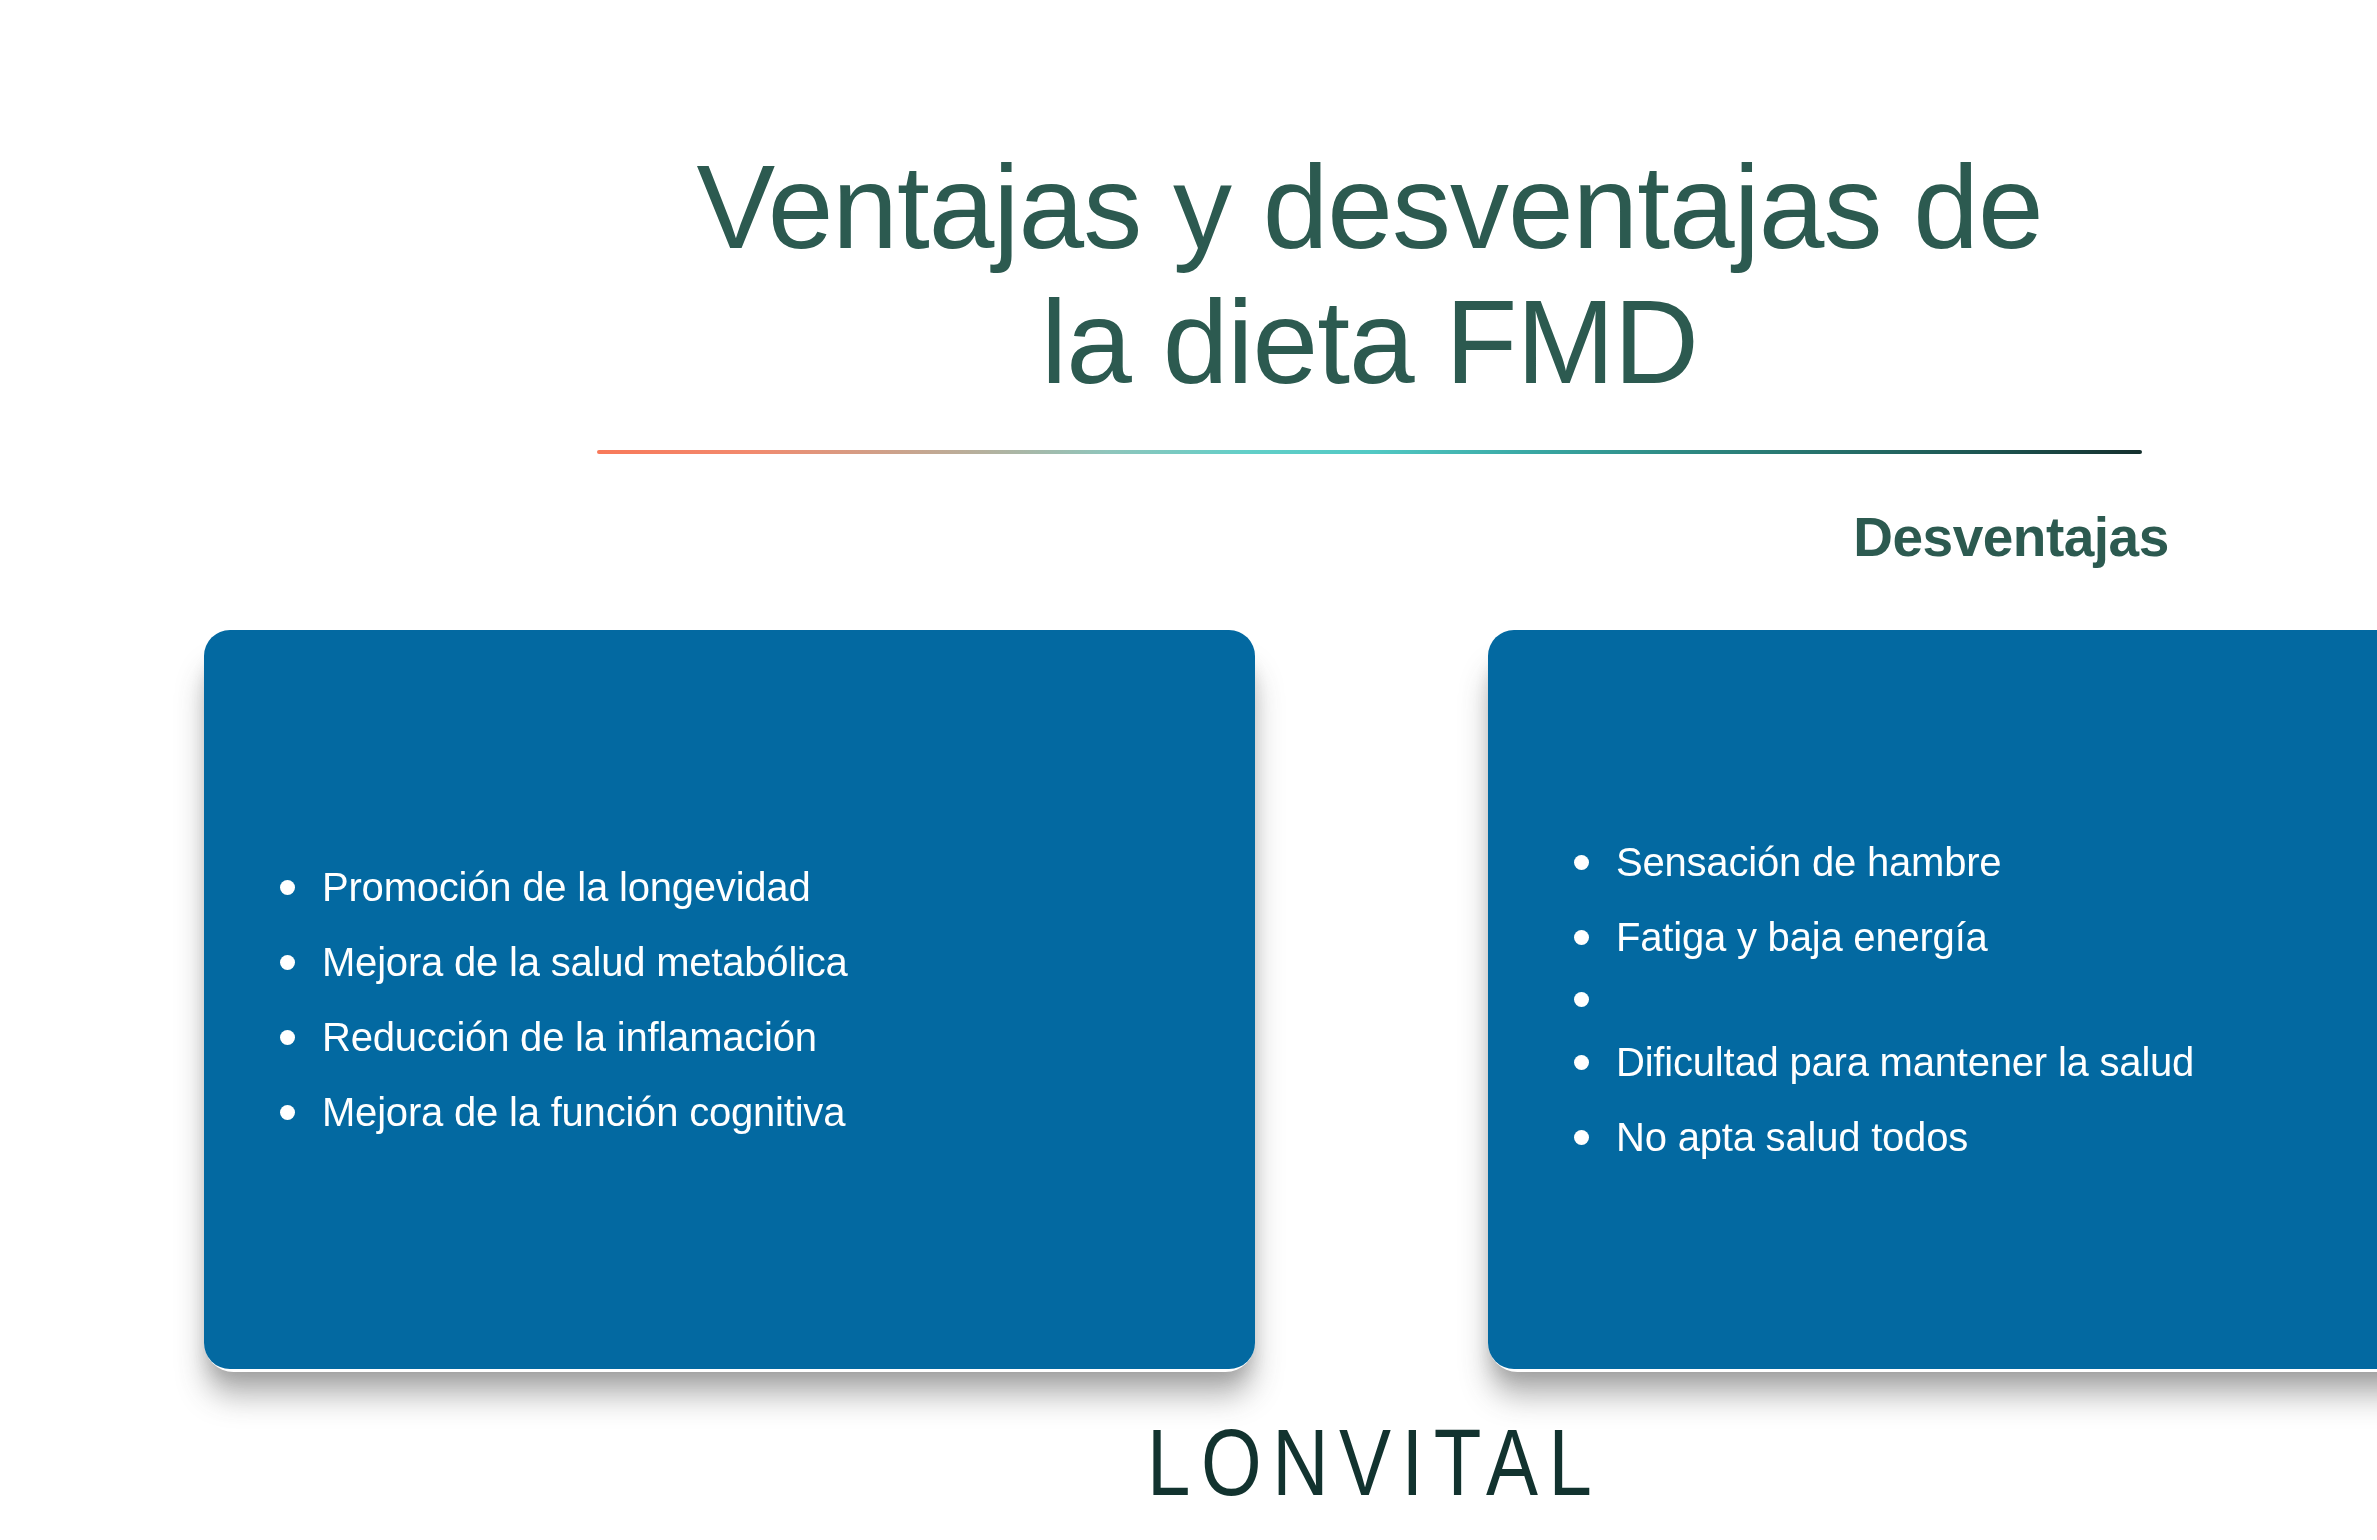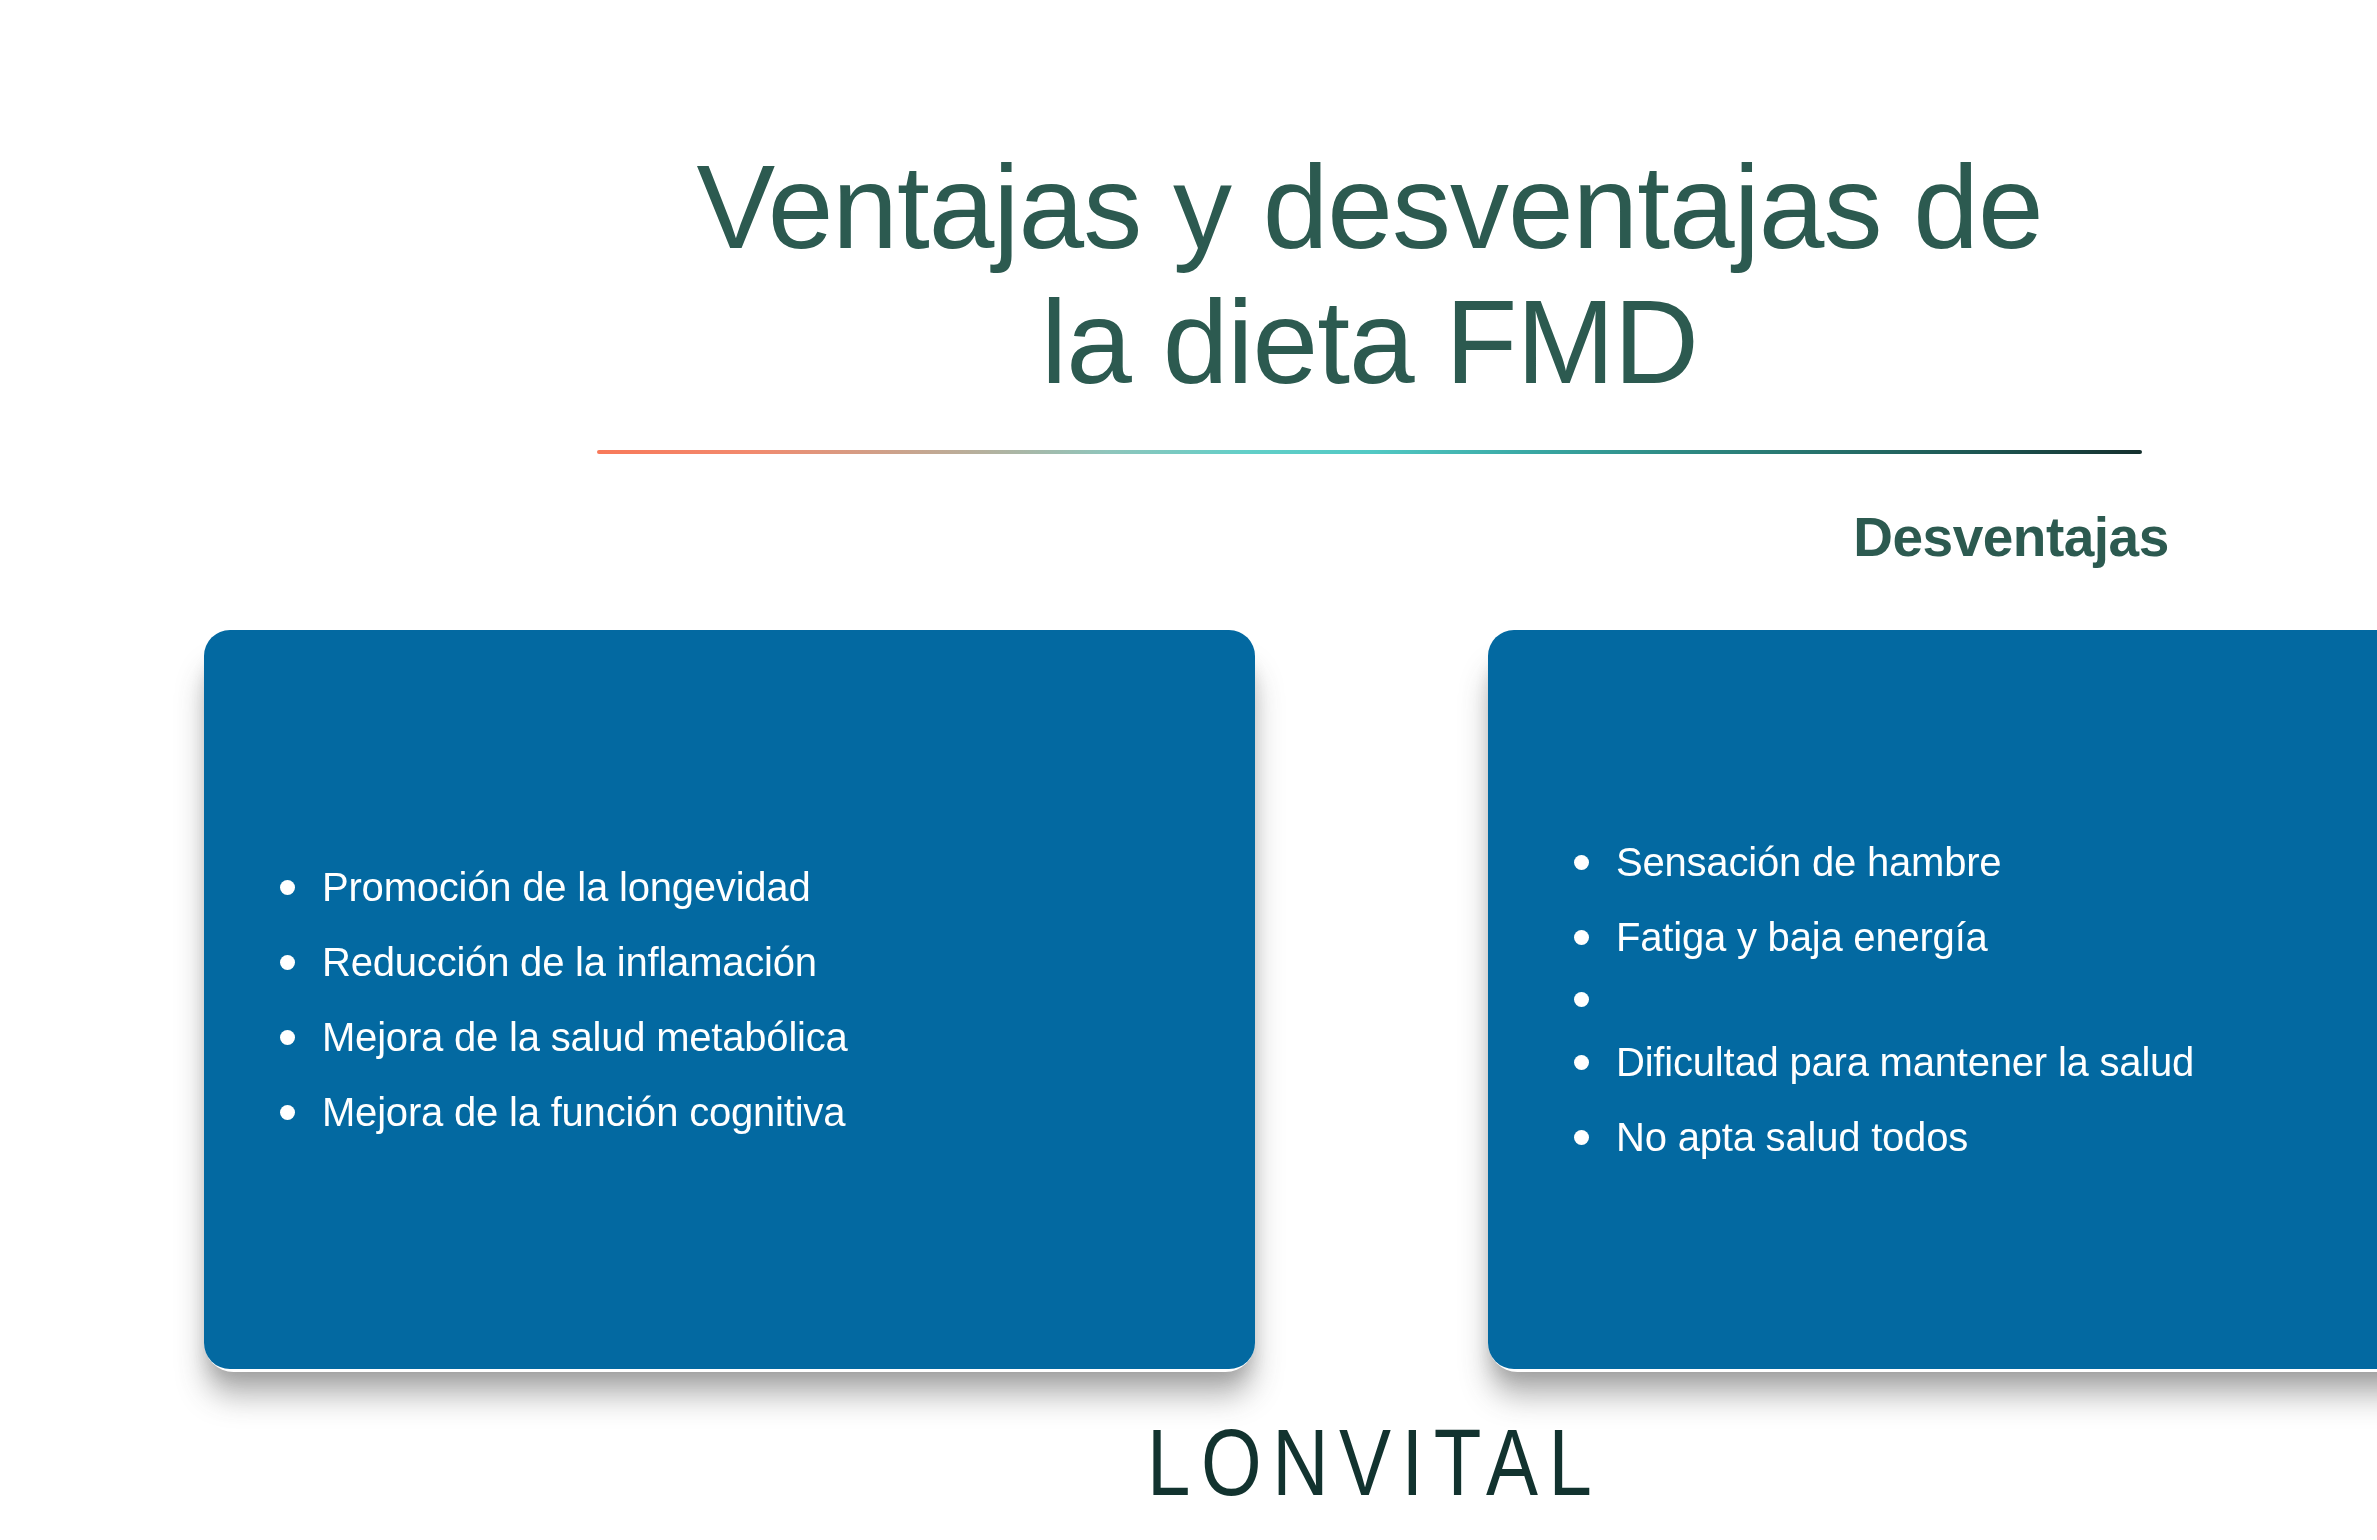--- a/index.html
+++ b/index.html
@@ -181,25 +181,25 @@
   <div class="card-shadow right"></div>
 
   <div class="card left">
     <ul class="bullet-list">
       <li class="bullet-item">
         <span class="bullet-dot"></span>
         <span class="bullet-text">Promoción de la longevidad</span>
       </li>
       <li class="bullet-item">
         <span class="bullet-dot"></span>
+        <span class="bullet-text">Mejora de la salud metabólica</span>
+      </li>
+      <li class="bullet-item">
+        <span class="bullet-dot"></span>
         <span class="bullet-text">Reducción de la inflamación</span>
-      </li>
-      <li class="bullet-item">
-        <span class="bullet-dot"></span>
-        <span class="bullet-text">Mejora de la salud metabólica</span>
       </li>
       <li class="bullet-item">
         <span class="bullet-dot"></span>
         <span class="bullet-text">Mejora de la función cognitiva</span>
       </li>
     </ul>
   </div>
 
   <div class="card right">
     <ul class="bullet-list">

